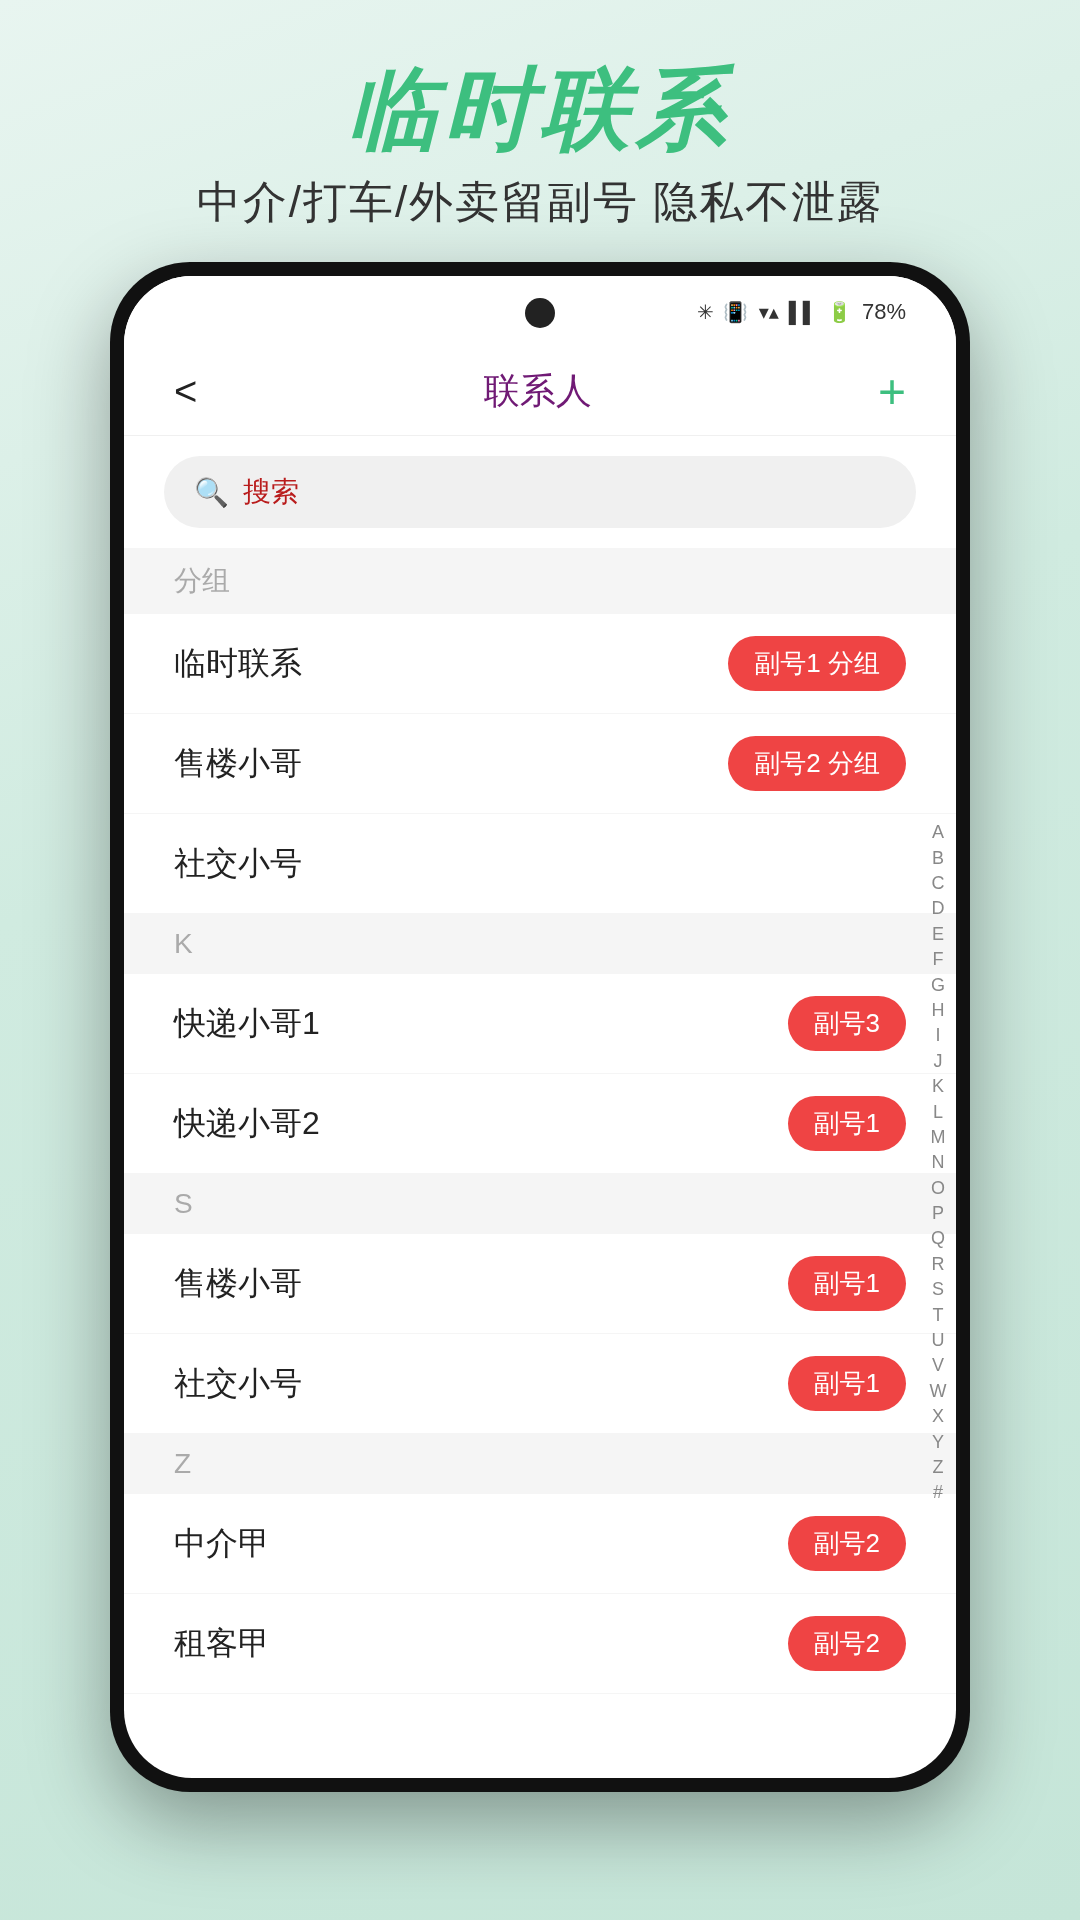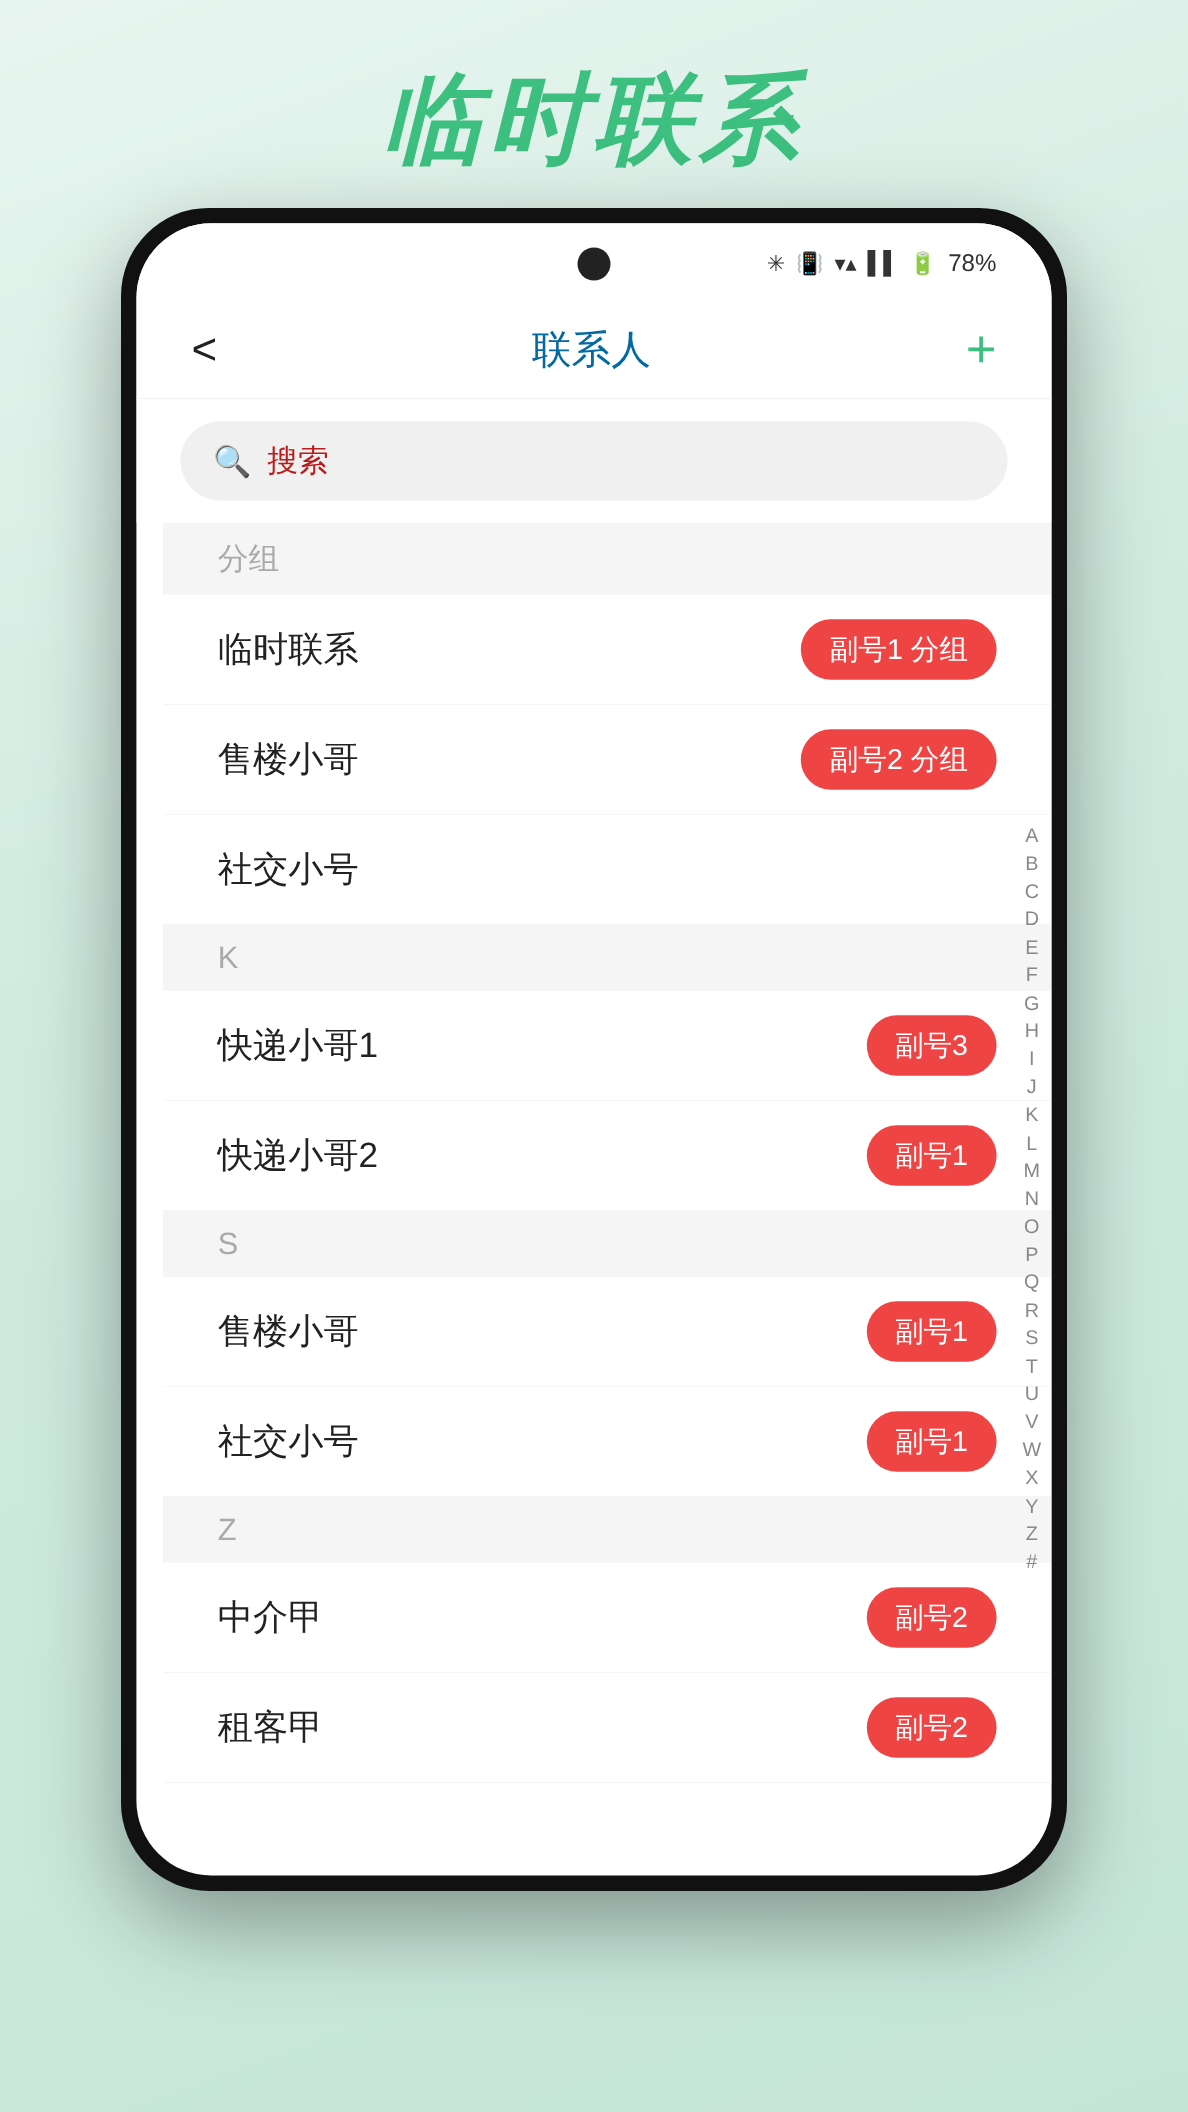--- a/index.html
+++ b/index.html
@@ -102,21 +102,21 @@
       border-bottom: 1px solid #f0f0f0;
     }
     .nav-back {
       font-size: 40px;
       color: #222;
       font-weight: 300;
       cursor: pointer;
     }
     .nav-title {
       font-size: 36px;
-      color: #0369a1;
+      color: #701a75;
       font-weight: 500;
       text-align: center;
     }
     .nav-add {
       font-size: 48px;
       color: #3dbf7f;
       font-weight: 300;
       cursor: pointer;
       line-height: 1;
     }
@@ -144,21 +144,20 @@
       font-size: 28px;
       color: #b91c1c;
     }
 
     
     .content-area {
       flex: 1;
       overflow: hidden;
       position: relative;
       display: flex;
-      padding-left: 24px;
     }
     .list-area {
       flex: 1;
       overflow-y: auto;
       scrollbar-width: none;
     }
     .list-area::-webkit-scrollbar { display: none; }
 
     
     .section-header {
@@ -215,20 +214,21 @@
       color: #888;
       line-height: 1.3;
       cursor: pointer;
     }
   </style>
 </head>
 <body>
 
 <div class="app-header">
   <div class="app-title">临时联系</div>
+  <div class="app-subtitle">中介/打车/外卖留副号  隐私不泄露</div>
 </div>
 
 <div class="phone-shell">
 
   <div class="phone-screen">
 
     <div class="status-bar">
       <div class="status-left"></div>
       <div class="camera-notch"></div>
       <div class="status-right">

